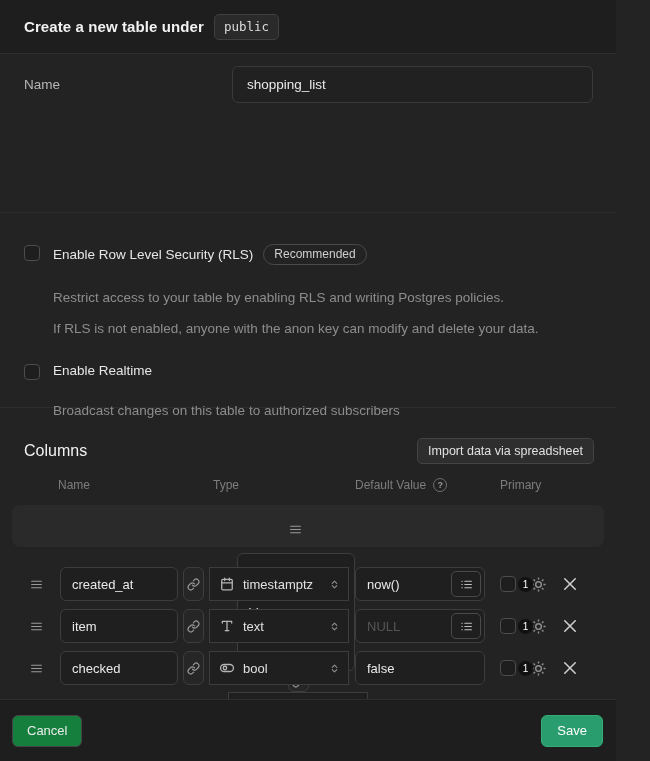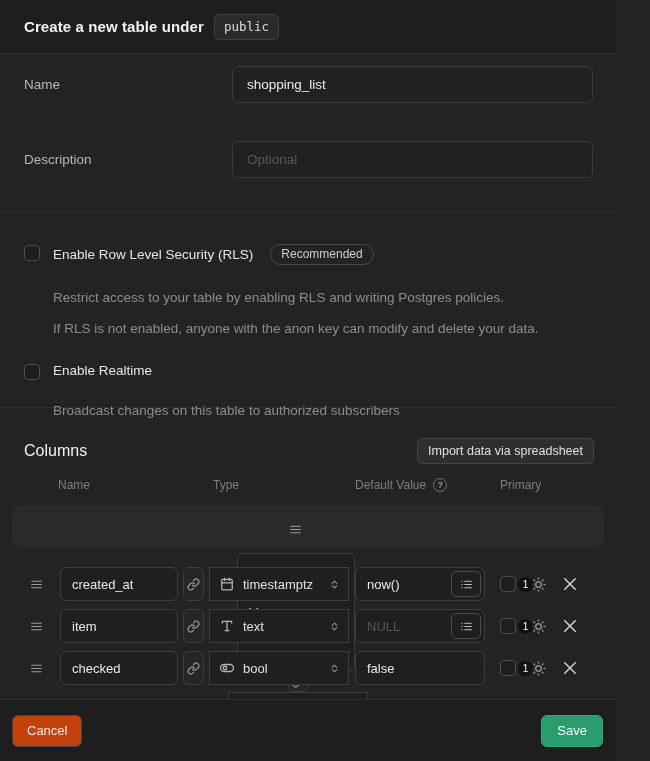--- a/index.html
+++ b/index.html
@@ -36,21 +36,21 @@
   .toggles-section { height:195px; flex:0 0 195px; padding:32px 24px 0; border-bottom:1px solid #2e2e2e; }
   .toggle-block { display:flex; align-items:flex-start; }
   .toggle-block + .toggle-block { margin-top:26px; }
   .checkbox {
     width:16px; height:16px; flex:0 0 16px; border:1px solid #4c4c4c; border-radius:4px;
     background:#1e1e1e; display:flex; align-items:center; justify-content:center; cursor:pointer;
   }
   .checkbox.checked { background:var(--green,#3ecf8e); border-color:var(--green,#3ecf8e); }
   .checkbox .svg-icon { width:11px; height:11px; color:#fff; }
   .toggle-body { margin-left:13px; }
-  .toggle-title-row { display:flex; align-items:center; gap:17px; margin-top:-1px; }
+  .toggle-title-row { display:flex; align-items:center; gap:10px; margin-top:-1px; }
   .toggle-label { color:#e6e6e6; font-size:13.5px; }
   .pill-badge {
     border:1px solid #4a4a4a; border-radius:999px; padding:2px 10px 3px;
     font-size:12px; color:#cfcfcf;
   }
   .toggle-desc { color:#8d8d8d; font-size:13.5px; line-height:19px; margin-top:23px; }
 
   
   .columns-section { height:291px; flex:0 0 291px; padding-top:30px; }
   .columns-head { display:flex; align-items:center; justify-content:space-between; padding:0 22px 0 24px; margin-bottom:14px; }
@@ -114,21 +114,21 @@
   .settings-wrap .gear { width:17px; height:17px; color:#8f8f8f; }
   .x-btn { width:18px; height:18px; margin-left:14px; background:transparent; border:none; color:#d0d0d0; }
   .x-btn .svg-icon { width:14px; height:14px; }
 
   
   .dlg-footer {
     flex:1; background:#1e1e1e; border-top:1px solid #2e2e2e;
     display:flex; align-items:center; justify-content:space-between; padding:0 13px 0 12px;
   }
   .btn-cancel {
-    height:32px; padding:0 14px; background:#c2410c; border:1px solid #454545; border-radius:6px;
+    height:32px; padding:0 14px; background:#15803d; border:1px solid #454545; border-radius:6px;
     color:#ececec; font-size:13px; cursor:pointer; font-family:"Liberation Sans",sans-serif;
   }
   .btn-save {
     height:32px; padding:0 15px; background:var(--save-green,#2a9d6e); border:1px solid #34ad7a;
     border-radius:6px; color:#fff; font-size:13px; cursor:pointer; font-family:"Liberation Sans",sans-serif;
   }
   .svg-icon svg { width:100%; height:100%; display:block; }
 </style>
 </head>
 <body>
@@ -137,24 +137,20 @@
 
   <div class="dlg-header">
     <span class="dlg-title">Create a new table under</span>
     <span class="schema-badge">public</span>
   </div>
 
   <div class="form-section">
     <div class="field-row">
       <span class="field-label">Name</span>
       <input class="text-input" type="text" value="shopping_list" style="">
-    </div>
-    <div class="field-row">
-      <span class="field-label">Description</span>
-      <input class="text-input" type="text" placeholder="Optional" style="">
     </div>
   </div>
 
   <div class="toggles-section">
     <div class="toggle-block">
       <span class="checkbox"></span>
       <div class="toggle-body">
         <div class="toggle-title-row">
           <span class="toggle-label">Enable Row Level Security (RLS)</span>
           <span class="pill-badge">Recommended</span>

